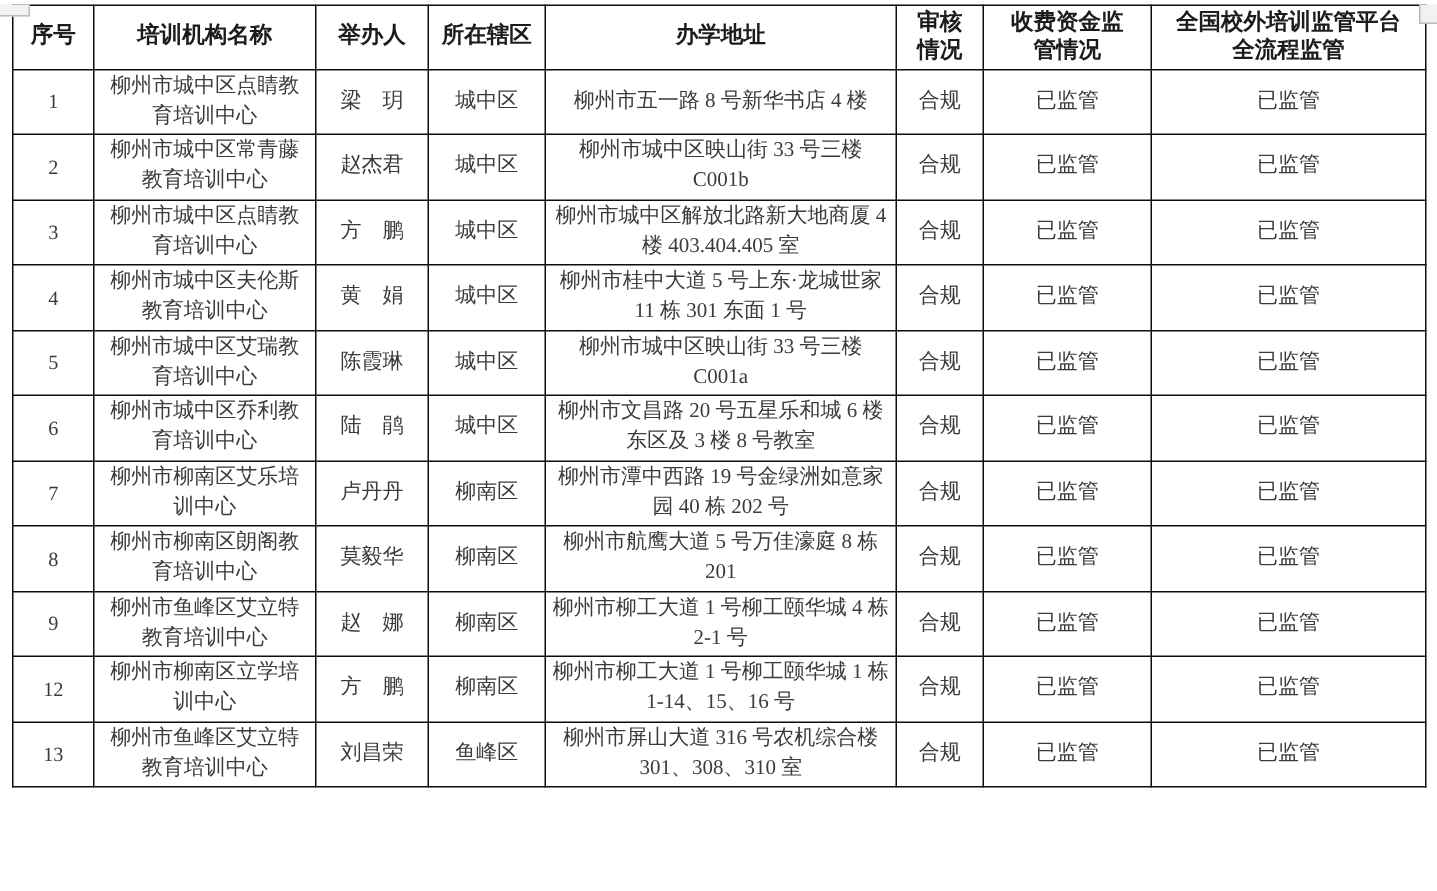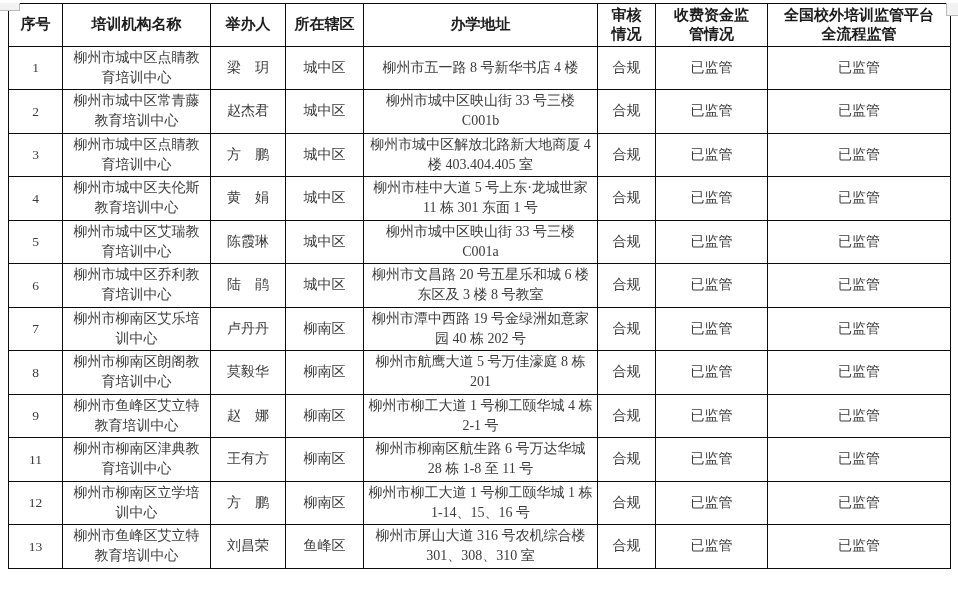--- a/index.html
+++ b/index.html
@@ -175,30 +175,20 @@
       <td class="cell-index">9</td>
       <td class="cell-name">柳州市鱼峰区艾立特教育培训中心</td>
       <td class="cell-organizer">赵　娜</td>
       <td class="cell-district">柳南区</td>
       <td class="cell-address">柳州市柳工大道 1 号柳工颐华城 4 栋 2-1 号</td>
       <td class="cell-review">合规</td>
       <td class="cell-fee">已监管</td>
       <td class="cell-platform">已监管</td>
     </tr>
         <tr>
-      <td class="cell-index">11</td>
-      <td class="cell-name">柳州市柳南区津典教育培训中心</td>
-      <td class="cell-organizer">王有方</td>
-      <td class="cell-district">柳南区</td>
-      <td class="cell-address">柳州市柳南区航生路 6 号万达华城 28 栋 1-8 至 11 号</td>
-      <td class="cell-review">合规</td>
-      <td class="cell-fee">已监管</td>
-      <td class="cell-platform">已监管</td>
-    </tr>
-        <tr>
       <td class="cell-index">12</td>
       <td class="cell-name">柳州市柳南区立学培训中心</td>
       <td class="cell-organizer">方　鹏</td>
       <td class="cell-district">柳南区</td>
       <td class="cell-address">柳州市柳工大道 1 号柳工颐华城 1 栋 1-14、15、16 号</td>
       <td class="cell-review">合规</td>
       <td class="cell-fee">已监管</td>
       <td class="cell-platform">已监管</td>
     </tr>
         <tr>

